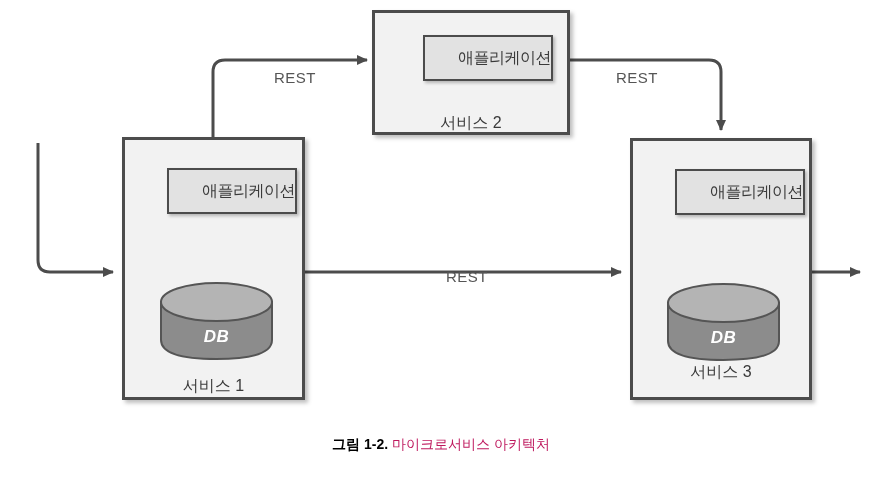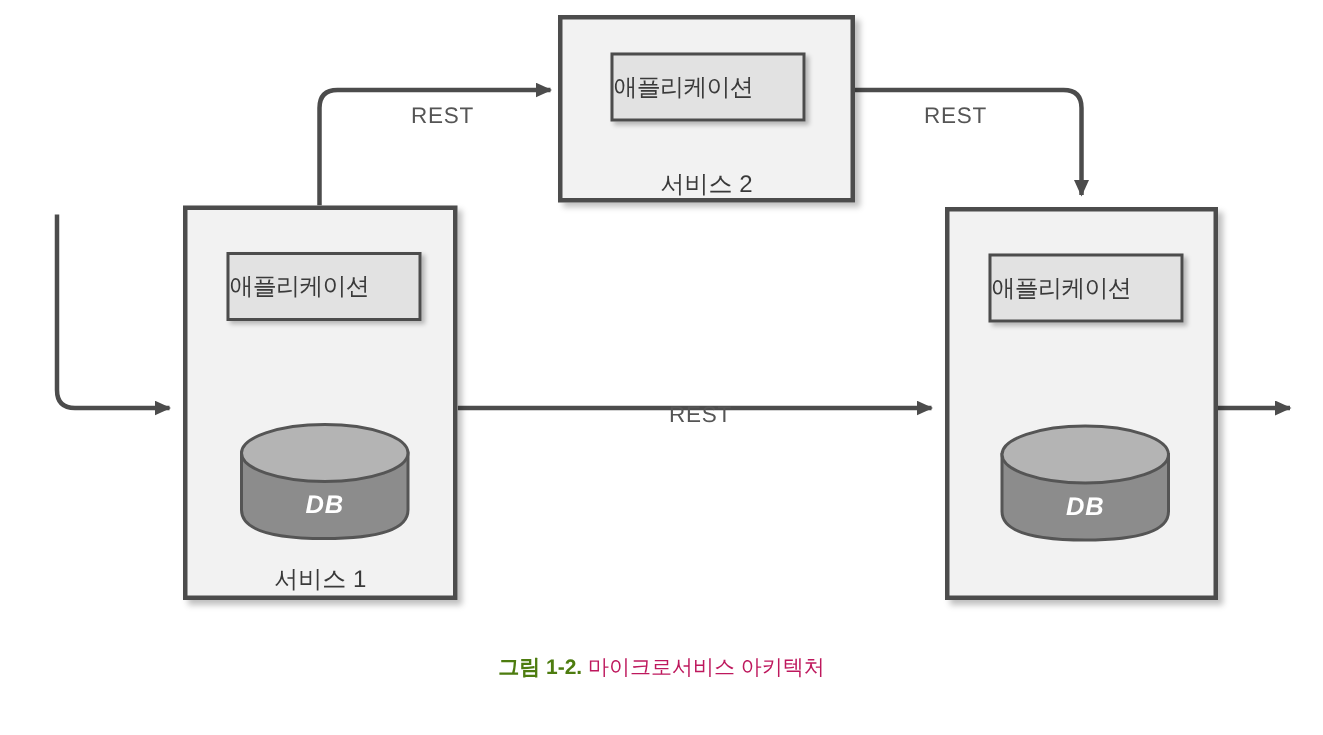--- a/index.html
+++ b/index.html
@@ -20,23 +20,24 @@
     border:3px solid #4c4c4c;
     box-shadow:3px 3px 4px rgba(0,0,0,0.25);
     box-sizing:border-box;
   }
   .app-box{
     position:absolute;
     background:#e2e2e2;
     border:2px solid #4c4c4c;
     box-shadow:2px 2px 3px rgba(0,0,0,0.25);
     box-sizing:border-box;
-    display:flex;align-items:center;justify-content:flex-start;
+    display:flex;align-items:center;justify-content:flex-end;
     color:#3a3a3a;
     letter-spacing:-0.5px;
+    margin-left:16px;
   }
   .service-label{
     position:absolute;
     width:100%;
     text-align:center;
     color:#3a3a3a;
     letter-spacing:0px;
   }
   .db-wrap{position:absolute;}
   .db-label{
@@ -63,21 +64,21 @@
   
   .caption{
     position:absolute;
     left:0;top:436px;width:882px;
     text-align:center;
     font-size:14px;
     color:#545454;
     letter-spacing:0px;
     white-space:nowrap;
   }
-  .caption .cap-num{font-weight:bold;color:#4d7c0f;}
+  .caption .cap-num{font-weight:bold;color:#000000;}
   .caption .cap-txt{color:#be185d;}
 </style>
 </head>
 <body>
 
 <div id="figure-root">
 
   <svg class="svg-layer" viewBox="0 0 882 490" width="882" height="490">
     <defs>
       <marker id="arrowRight" markerWidth="11" markerHeight="10" refX="10" refY="5" orient="auto" markerUnits="userSpaceOnUse">
@@ -135,20 +136,21 @@
     </div>
 
     <div class="db-wrap" style="left:32px;top:140px;width:117px;height:82px;">
       <svg width="117" height="82" viewBox="0 0 117 82">
         <path d="M3,22 L3,60 Q3,79 58.5,79 Q114,79 114,60 L114,22 Z" fill="#8c8c8c" stroke="#555555" stroke-width="2"></path>
         <ellipse cx="58.5" cy="22" rx="55.5" ry="19" fill="#b4b4b4" stroke="#555555" stroke-width="2"></ellipse>
       </svg>
       <div class="db-label" style="top:47px;font-size:17px;">DB</div>
     </div>
 
+    <div class="service-label" style="left:0;top:221px;font-size:16px;">서비스 3</div>
   </div>
 
   <div class="edge-label" style="left:274px;top:41px;">REST</div>
 
   <div class="edge-label" style="left:616px;top:41px;">REST</div>
 
   <div class="edge-label" style="left:446px;top:240px;">REST</div>
 
   <div class="caption">
     <span class="cap-num">그림 1-2.</span>

